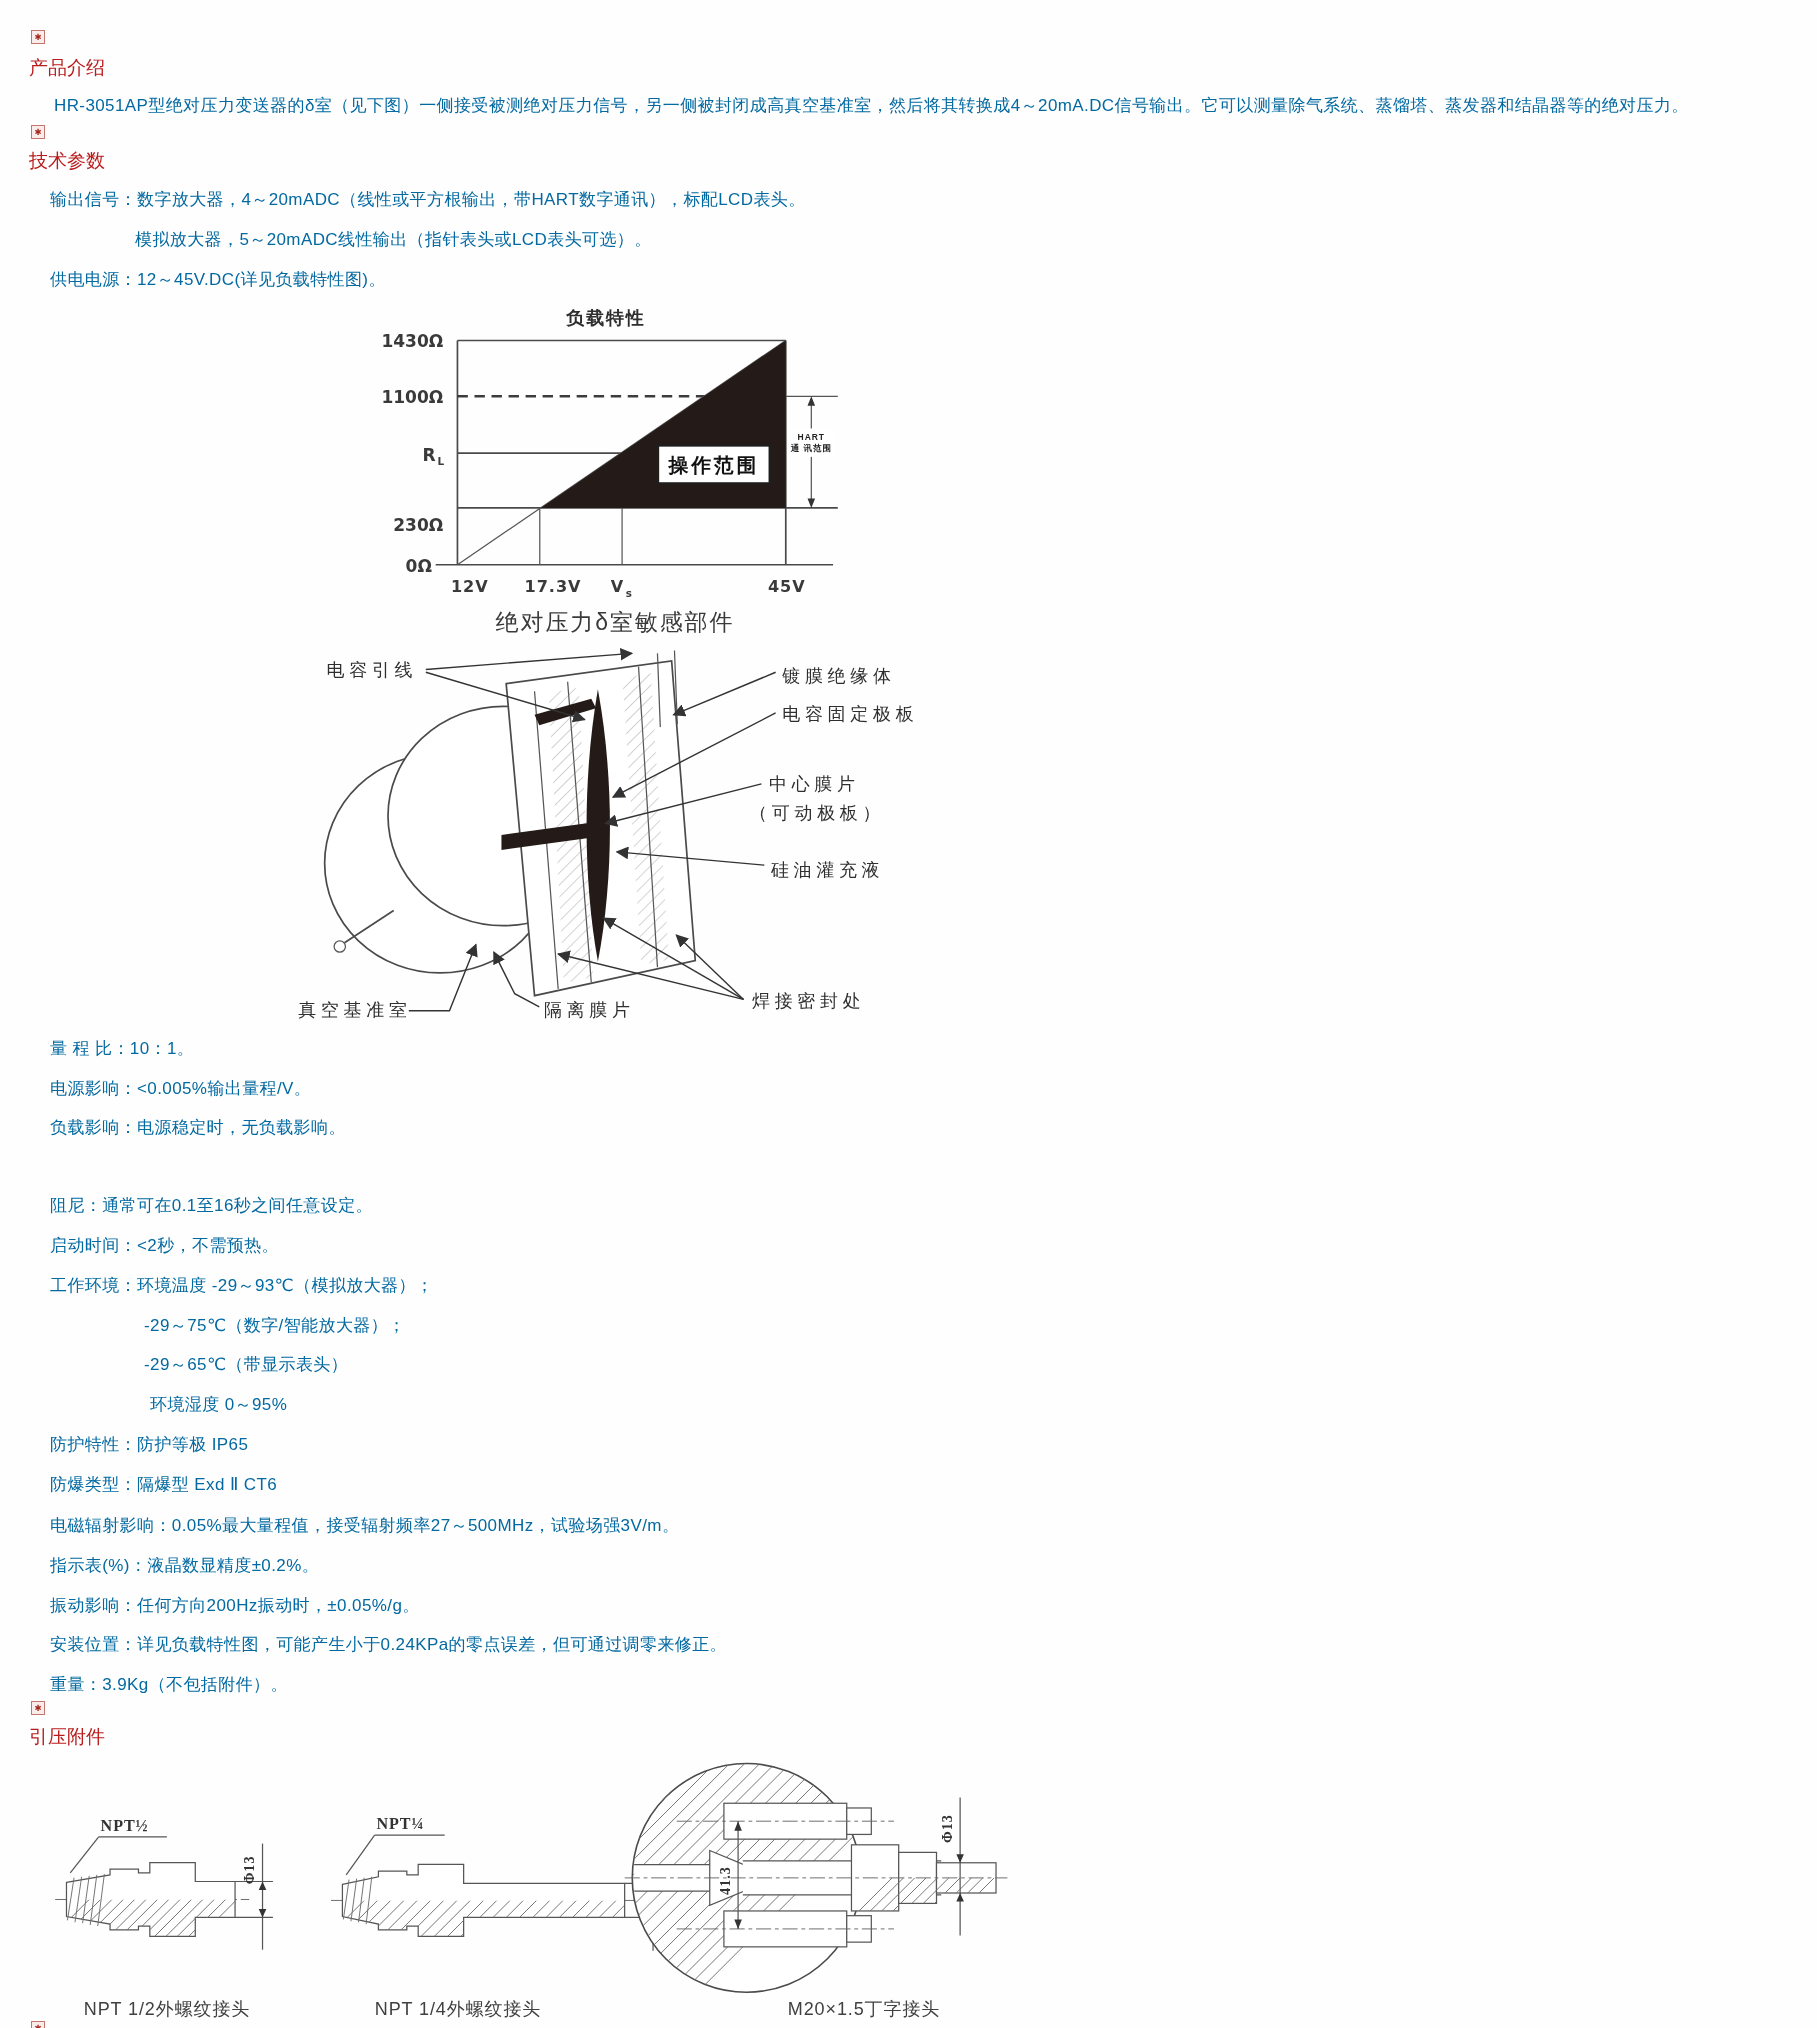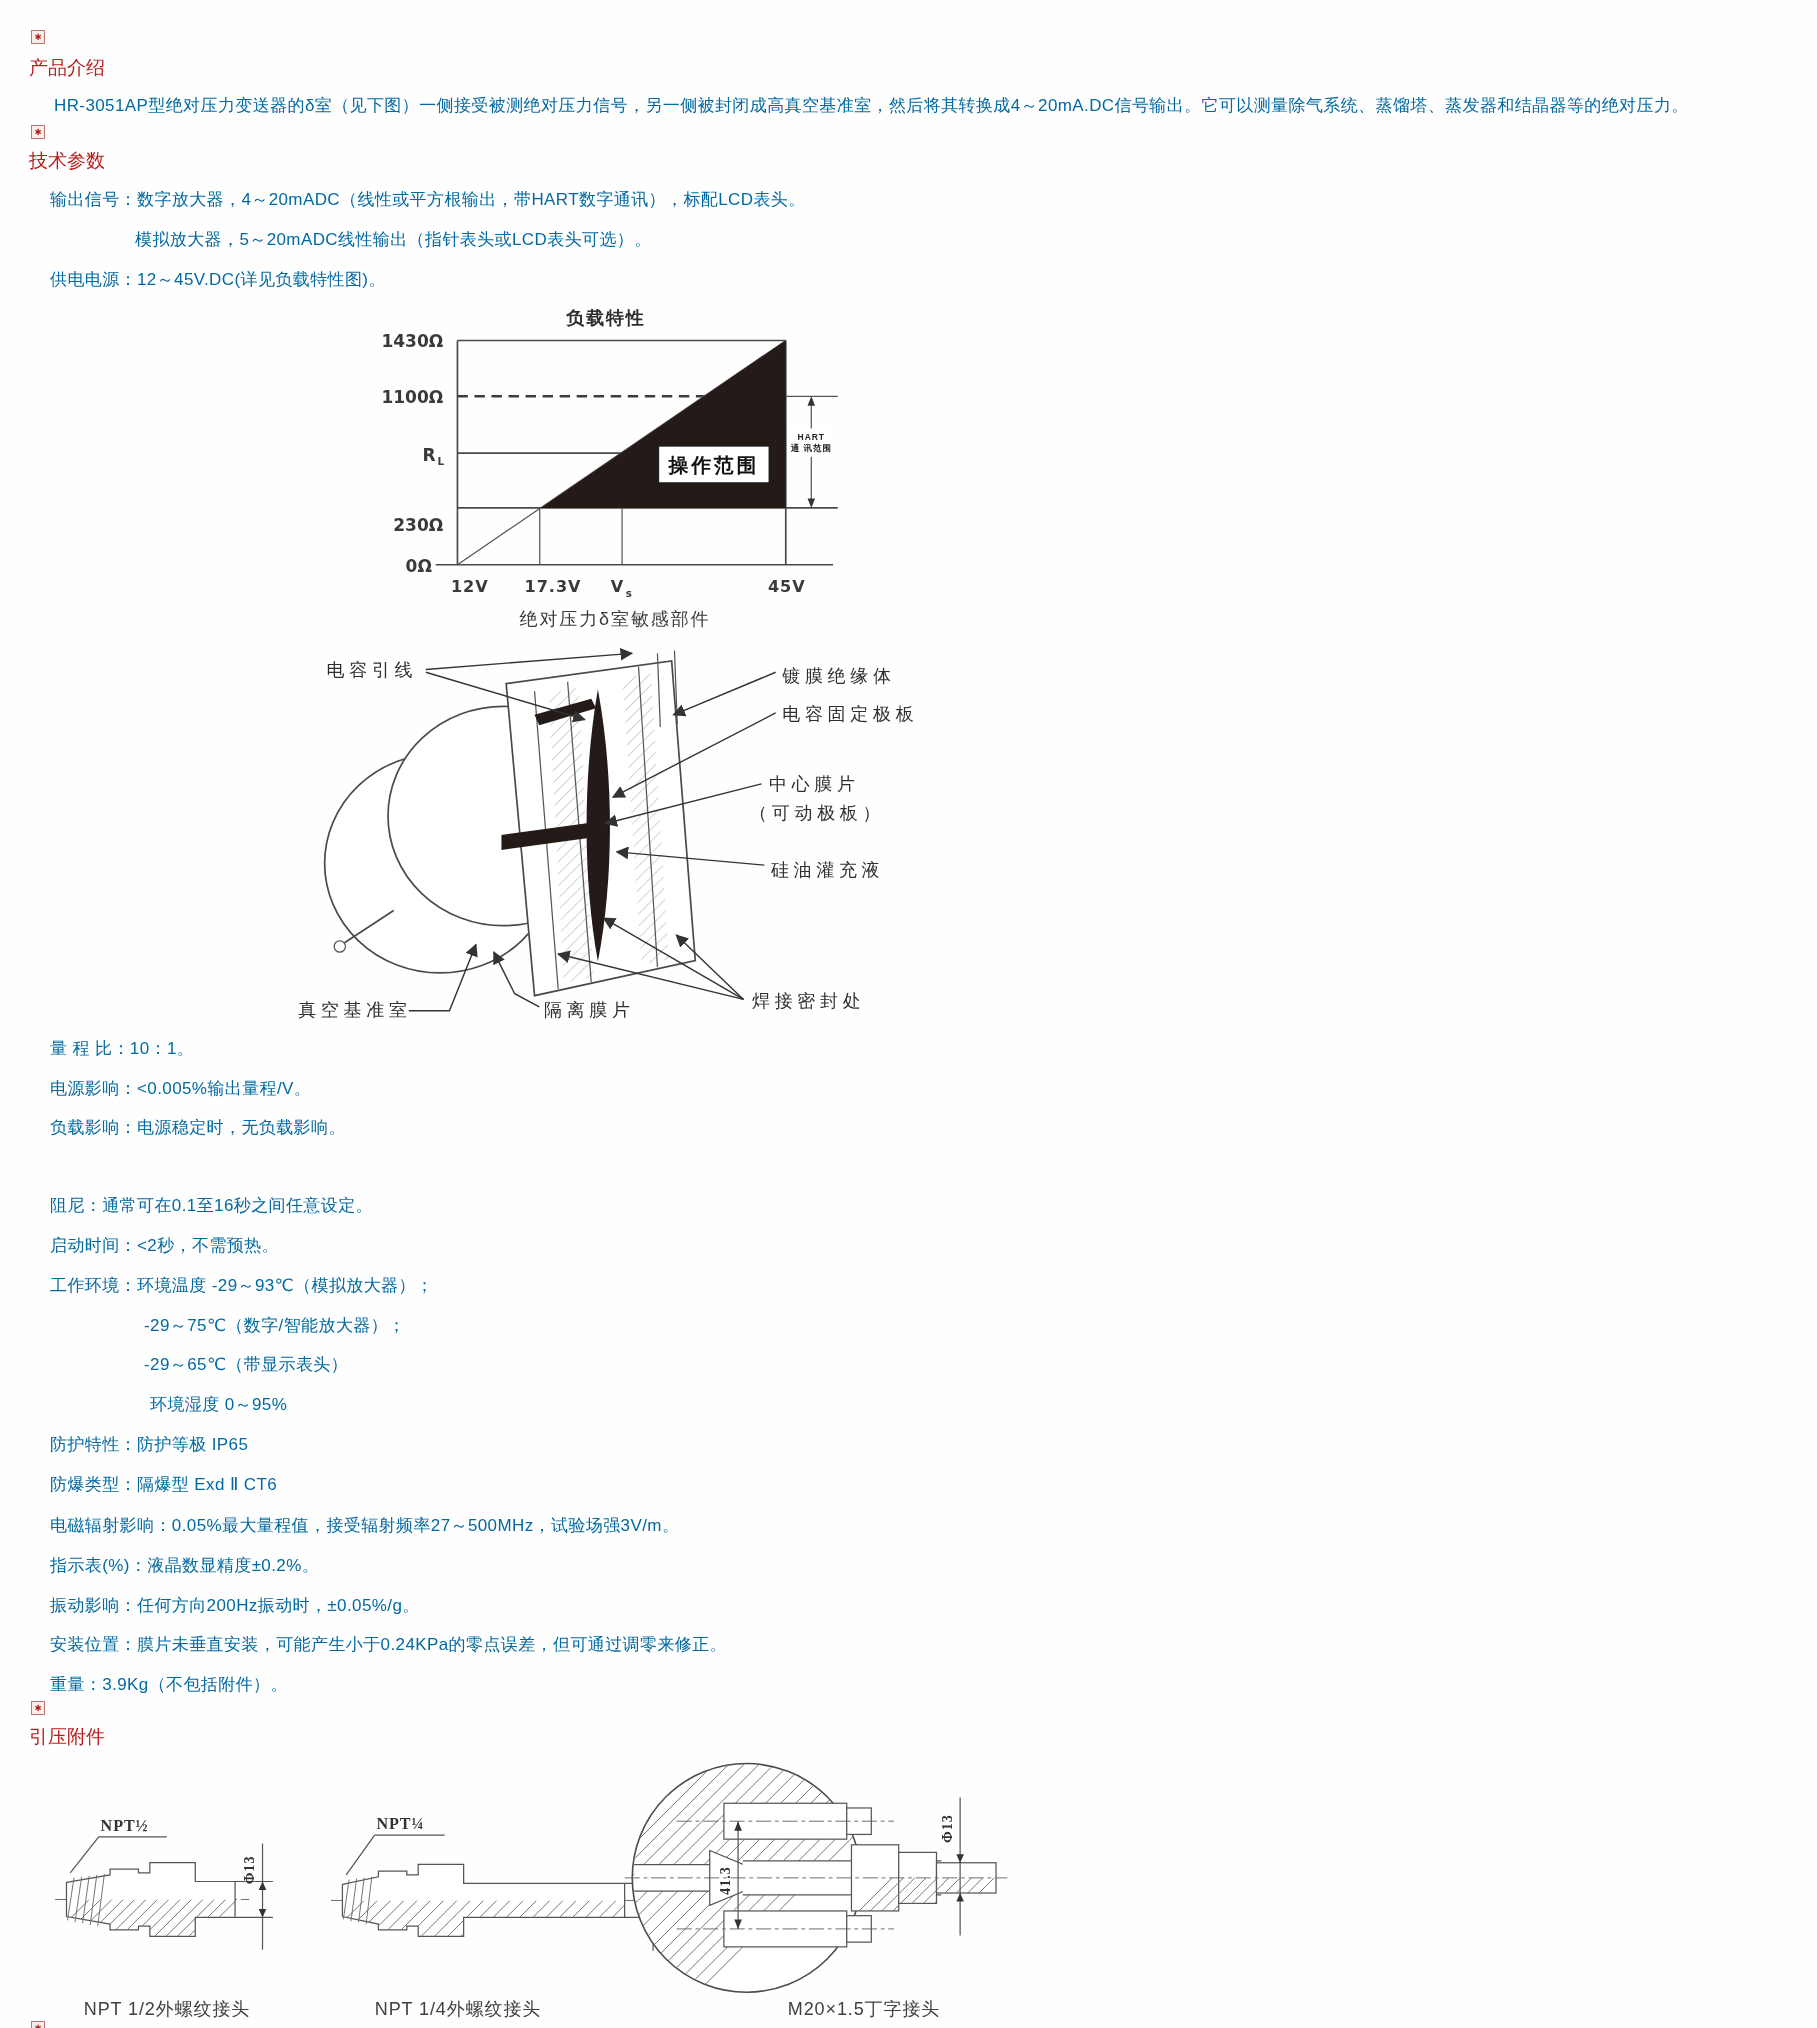--- a/index.html
+++ b/index.html
@@ -5,21 +5,21 @@
   html,body{margin:0;padding:0;background:#ffffff;}
   .page{position:relative;width:1817px;height:2028px;background:#fefefe;overflow:hidden;
         font-family:"Liberation Sans","DejaVu Sans",sans-serif;color:#3d3d3d;}
   .abs{position:absolute;}
   .heading{font-size:19px;font-weight:normal;color:#b91c1c;white-space:nowrap;}
   .body-line{font-size:17px;color:#0369a1;white-space:nowrap;letter-spacing:0.4px;}
   .bullet{width:12.3px;height:12.3px;border:0.9px solid #c4766e;background:#f9edeb;
           display:flex;align-items:center;justify-content:center;
           font-size:8.5px;line-height:1;color:#a3241c;overflow:hidden;}
   .cap{font-size:18px;color:#404040;white-space:nowrap;transform:translateX(-50%);letter-spacing:0.9px;}
-  .center-cap{font-size:18px;color:#3a3a3a;white-space:nowrap;transform:translateX(-50%);letter-spacing:1.9px;}
+  .center-cap{font-size:23px;color:#3a3a3a;white-space:nowrap;transform:translateX(-50%);letter-spacing:1.9px;}
   
   .tick-y{font:bold 18px "DejaVu Sans",sans-serif;fill:#3a3a3a;}
   .tick-x{font:bold 17px "DejaVu Sans",sans-serif;fill:#3a3a3a;letter-spacing:1px;}
   .sub{font:bold 11px "DejaVu Sans",sans-serif;fill:#3a3a3a;}
   .chart-title{font:600 19px "Liberation Sans",sans-serif;fill:#2e2e2e;letter-spacing:2px;}
   .region-lab{font:bold 21px "Liberation Sans",sans-serif;fill:#111;letter-spacing:3px;}
   .hart-lab{font:bold 9px "Liberation Sans",sans-serif;fill:#222;letter-spacing:1px;}
   
   .dia-lab{font:19px "Liberation Serif","DejaVu Serif",serif;fill:#2f2f2f;letter-spacing:5px;}
   .fit-lab{font:bold 17px "Liberation Serif","DejaVu Serif",serif;fill:#333;letter-spacing:1px;}
@@ -161,21 +161,21 @@
   <div class="abs body-line" style="left:50px;top:1234px">启动时间：&lt;2秒，不需预热。</div>
   <div class="abs body-line" style="left:50px;top:1274px">工作环境：环境温度  -29～93℃（模拟放大器）；</div>
   <div class="abs body-line" style="left:144px;top:1314px">-29～75℃（数字/智能放大器）；</div>
   <div class="abs body-line" style="left:144px;top:1353px">-29～65℃（带显示表头）</div>
   <div class="abs body-line" style="left:150px;top:1393px">环境湿度   0～95%</div>
   <div class="abs body-line" style="left:50px;top:1433px">防护特性：防护等极   IP65</div>
   <div class="abs body-line" style="left:50px;top:1473px">防爆类型：隔爆型    Exd Ⅱ CT6</div>
   <div class="abs body-line" style="left:50px;top:1514px">电磁辐射影响：0.05%最大量程值，接受辐射频率27～500MHz，试验场强3V/m。</div>
   <div class="abs body-line" style="left:50px;top:1554px">指示表(%)：液晶数显精度±0.2%。</div>
   <div class="abs body-line" style="left:50px;top:1594px">振动影响：任何方向200Hz振动时，±0.05%/g。</div>
-  <div class="abs body-line" style="left:50px;top:1633px">安装位置：膜片未垂直安装，可能产生小于0.24KPa的零点误差，但可通过调零来修正。</div>
+  <div class="abs body-line" style="left:50px;top:1633px">安装位置：详见负载特性图，可能产生小于0.24KPa的零点误差，但可通过调零来修正。</div>
   <div class="abs body-line" style="left:50px;top:1673px">重量：3.9Kg（不包括附件）。</div>
 
   <div class="abs heading" style="left:29px;top:1724px">引压附件</div>
 
   <svg class="abs" style="left:55px;top:1801px" width="237" height="161" viewBox="0 0 250 170">
     <defs>
       <clipPath id="d1low">
           <polygon points="12,104 190,104 190,123 148,123 148,143 100,143 100,132 88,132 88,136 58,136 58,130 12,122"></polygon>
         </clipPath>
     </defs>

